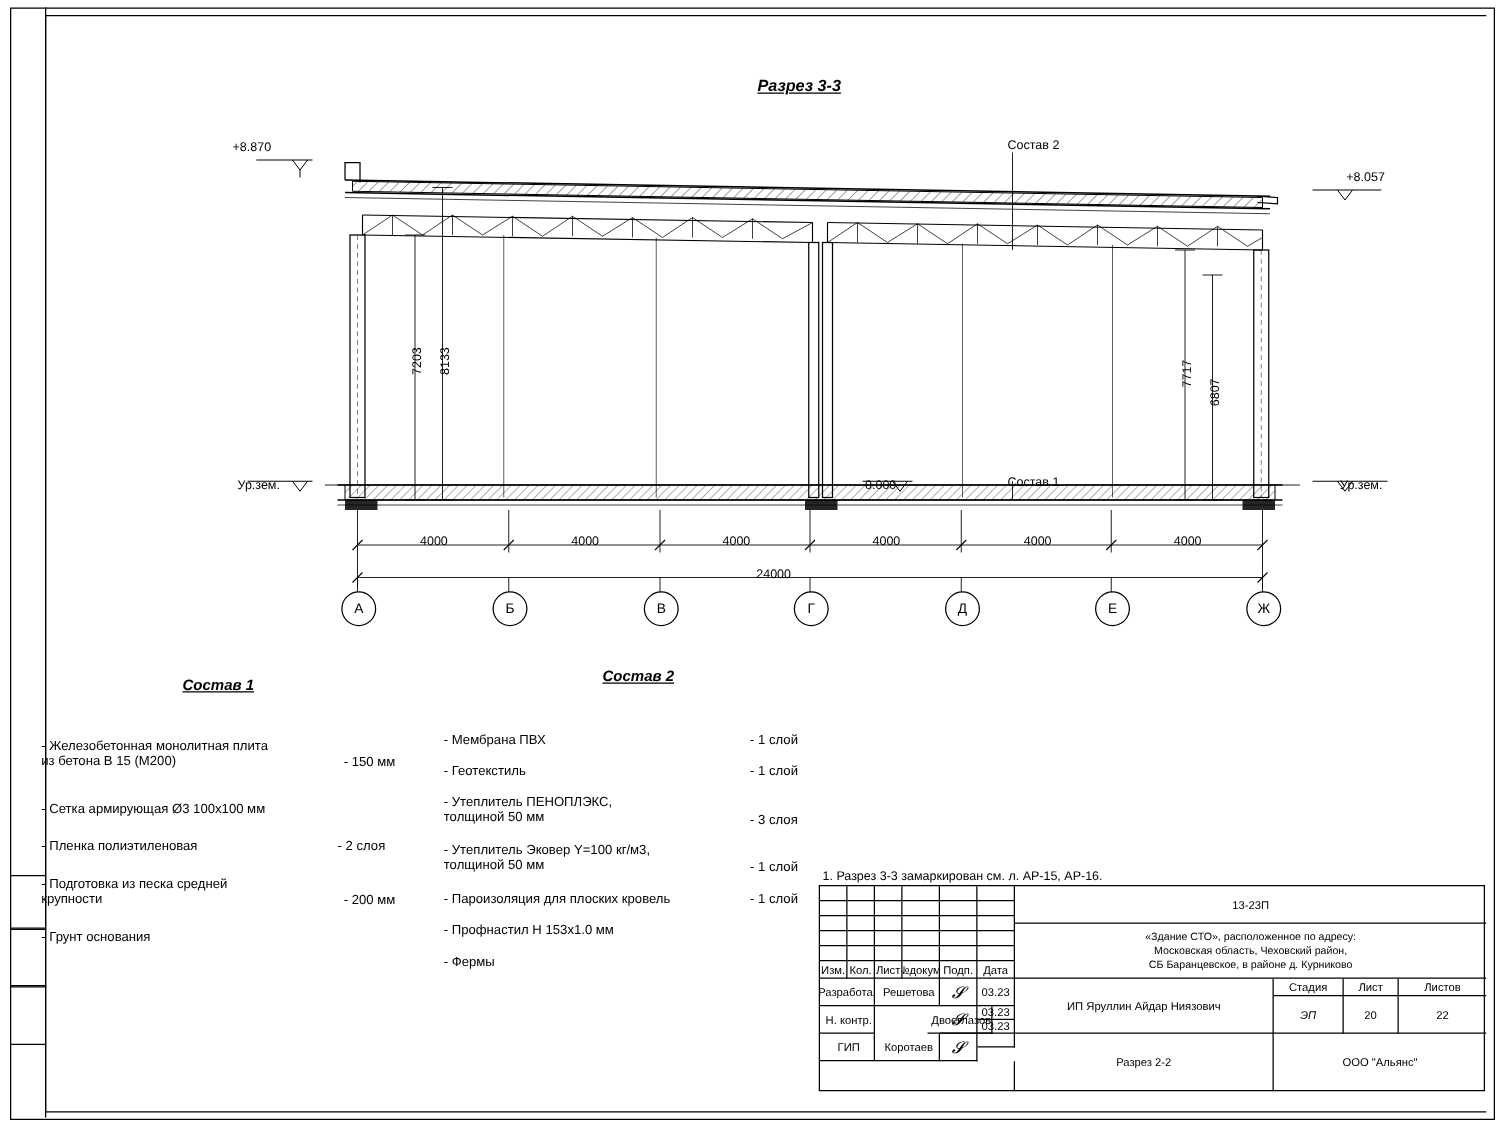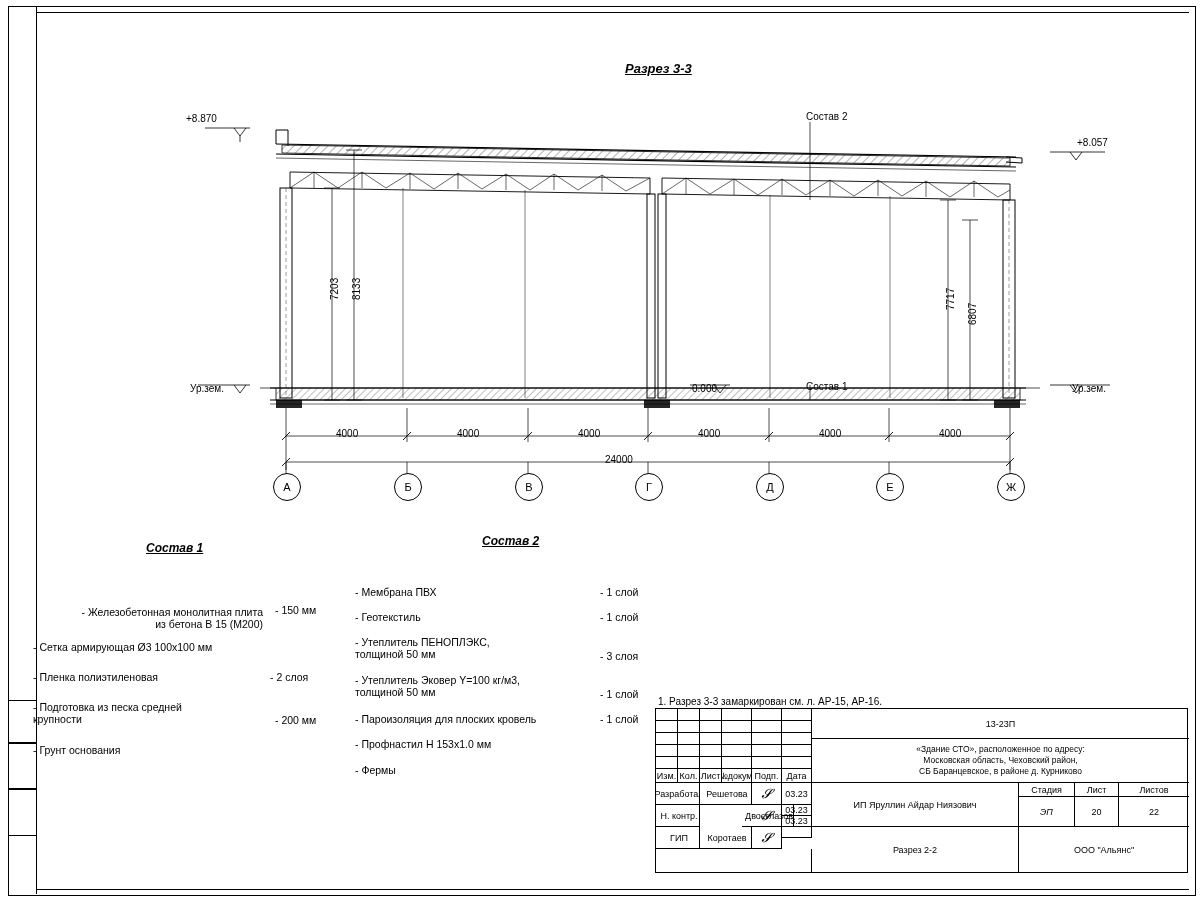--- a/index.html
+++ b/index.html
@@ -149,21 +149,21 @@
 
 <div class="sheet">
 
   <div class="frame-outer"></div>
   <div class="frame-inner"></div>
   <div class="margin-col" style="top:6px;height:888px;"></div>
   <div class="margin-box" style="top:700px;height:42px;"></div>
   <div class="margin-box" style="top:742px;height:46px;"></div>
   <div class="margin-box" style="top:788px;height:46px;"></div>
 
-  <div class="title" style="left:606px;top:61px;margin-left:19px;">Разрез 3-3</div>
+  <div class="title" style="left:606px;top:61px;">Разрез 3-3</div>
 
   <svg width="1080" height="460" style="position:absolute;left:110px;top:100px;">
     <g stroke="#000" fill="none" stroke-width="1">
 
       <defs>
         <pattern id="hatch" width="6" height="6" patternTransform="rotate(45)" patternUnits="userSpaceOnUse">
           <line x1="0" y1="0" x2="0" y2="6" stroke="#000" stroke-width="0.6"></line>
         </pattern>
         <pattern id="hatch2" width="5" height="5" patternTransform="rotate(45)" patternUnits="userSpaceOnUse">
           <line x1="0" y1="0" x2="0" y2="5" stroke="#000" stroke-width="0.5"></line>
@@ -350,21 +350,21 @@
 
   <div class="axis-circle" style="left:273px;top:473px;">А</div>
   <div class="axis-circle" style="left:394px;top:473px;">Б</div>
   <div class="axis-circle" style="left:515px;top:473px;">В</div>
   <div class="axis-circle" style="left:635px;top:473px;">Г</div>
   <div class="axis-circle" style="left:756px;top:473px;">Д</div>
   <div class="axis-circle" style="left:876px;top:473px;">Е</div>
   <div class="axis-circle" style="left:997px;top:473px;">Ж</div>
 
   <div class="comp-title" style="left:146px;top:541px;">Состав 1</div>
-  <div class="comp-item" style="left:33px;top:606px;width:230px;text-align:right;">- Железобетонная  монолитная плита
+  <div class="comp-item" style="left:33px;top:591px;width:230px;">- Железобетонная  монолитная плита
    из бетона В 15 (М200)</div>
   <div class="comp-val" style="left:275px;top:604px;">- 150 мм</div>
   <div class="comp-item" style="left:33px;top:641px;width:240px;">- Сетка армирующая Ø3 100х100 мм</div>
   <div class="comp-val" style="left:275px;top:641px;"></div>
   <div class="comp-item" style="left:33px;top:671px;width:240px;">- Пленка полиэтиленовая</div>
   <div class="comp-val" style="left:270px;top:671px;">-  2 слоя</div>
   <div class="comp-item" style="left:33px;top:701px;width:230px;">- Подготовка из песка средней
    крупности</div>
   <div class="comp-val" style="left:275px;top:714px;">- 200 мм</div>
   <div class="comp-item" style="left:33px;top:744px;width:240px;">- Грунт основания</div>

